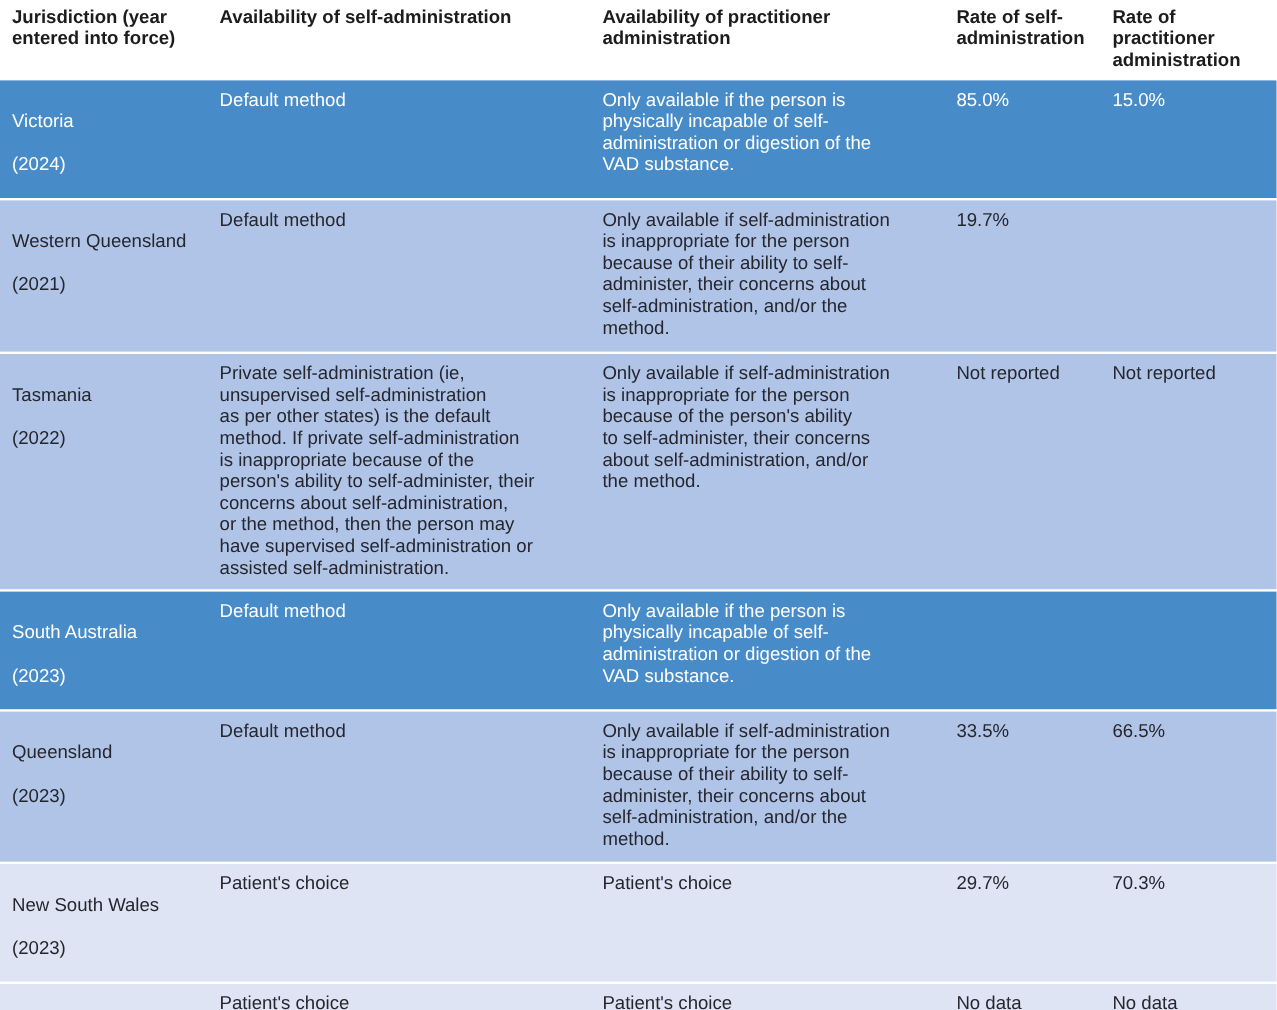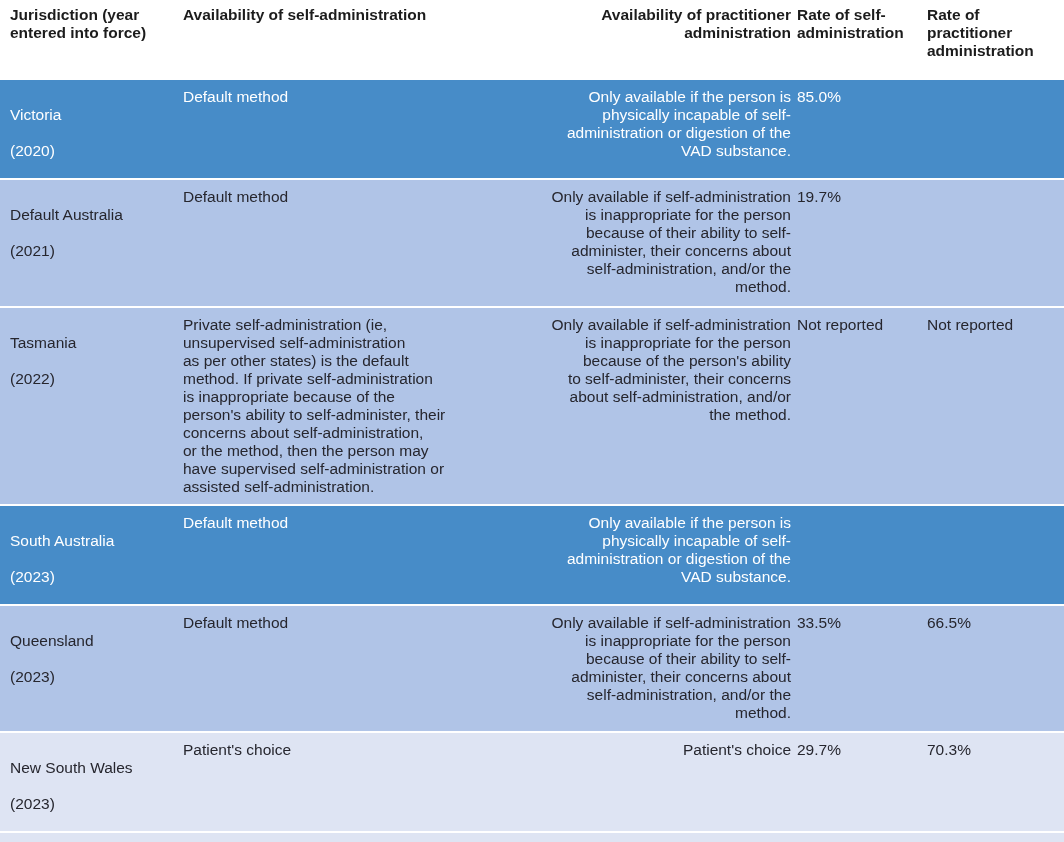--- a/index.html
+++ b/index.html
@@ -19,29 +19,29 @@
     grid-template-columns: 183px 319px 295px 130px 137px;
     margin-bottom: 2px;
   }
   .trow:last-of-type { margin-bottom: 0; }
   .cell {
     padding: 8px 18px 0 0;
     white-space: pre-line;
     box-sizing: border-box;
   }
   .c1 { padding-left: 10px; padding-right: 12px; }
-  .c3 { padding-right: 6px; text-align: right; }
+  .c3 { padding-right: 6px; }
   .c4 { padding-right: 24px; }
   .c5 { padding-right: 38px; }
   .header {
     background: #ffffff;
     min-height: 67px;
     font-weight: 700;
     color: #1c1c1c;
-    margin-bottom: 13px;
+    margin-bottom: 0;
   }
   .header .cell { padding-top: 6px; }
   .row--dark  { background: #478cc8; color: #ffffff; min-height: 0; }
   .row--mid   { background: #b0c4e7; }
   .row--light { background: #dee4f3; }
   .h-victoria  { min-height: 92px; }
   .h-wa        { min-height: 126px; }
   .h-tas       { min-height: 196px; }
   .h-sa        { min-height: 88px; }
   .h-qld       { min-height: 125px; }
@@ -63,33 +63,34 @@
     <div class="cell c4">Rate of self-
 administration</div>
     <div class="cell c5">Rate of
 practitioner
 administration</div>
   </div>
 
   <div class="trow row--dark h-victoria">
     <div class="cell c1">
       <span class="juris-name">Victoria</span>
-      <span class="juris-year">(2020)</span>
+      <span class="juris-year">(2024)</span>
     </div>
     <div class="cell c2">Default method</div>
     <div class="cell c3">Only available if the person is
 physically incapable of self-
 administration or digestion of the
 VAD substance.</div>
     <div class="cell c4">85.0%</div>
+    <div class="cell c5">15.0%</div>
   </div>
 
   <div class="trow row--mid h-wa">
     <div class="cell c1">
-      <span class="juris-name">Default Australia</span>
+      <span class="juris-name">Western Queensland</span>
       <span class="juris-year">(2021)</span>
     </div>
     <div class="cell c2">Default method</div>
     <div class="cell c3">Only available if self-administration
 is inappropriate for the person
 because of their ability to self-
 administer, their concerns about
 self-administration, and/or the
 method.</div>
     <div class="cell c4">19.7%</div>

